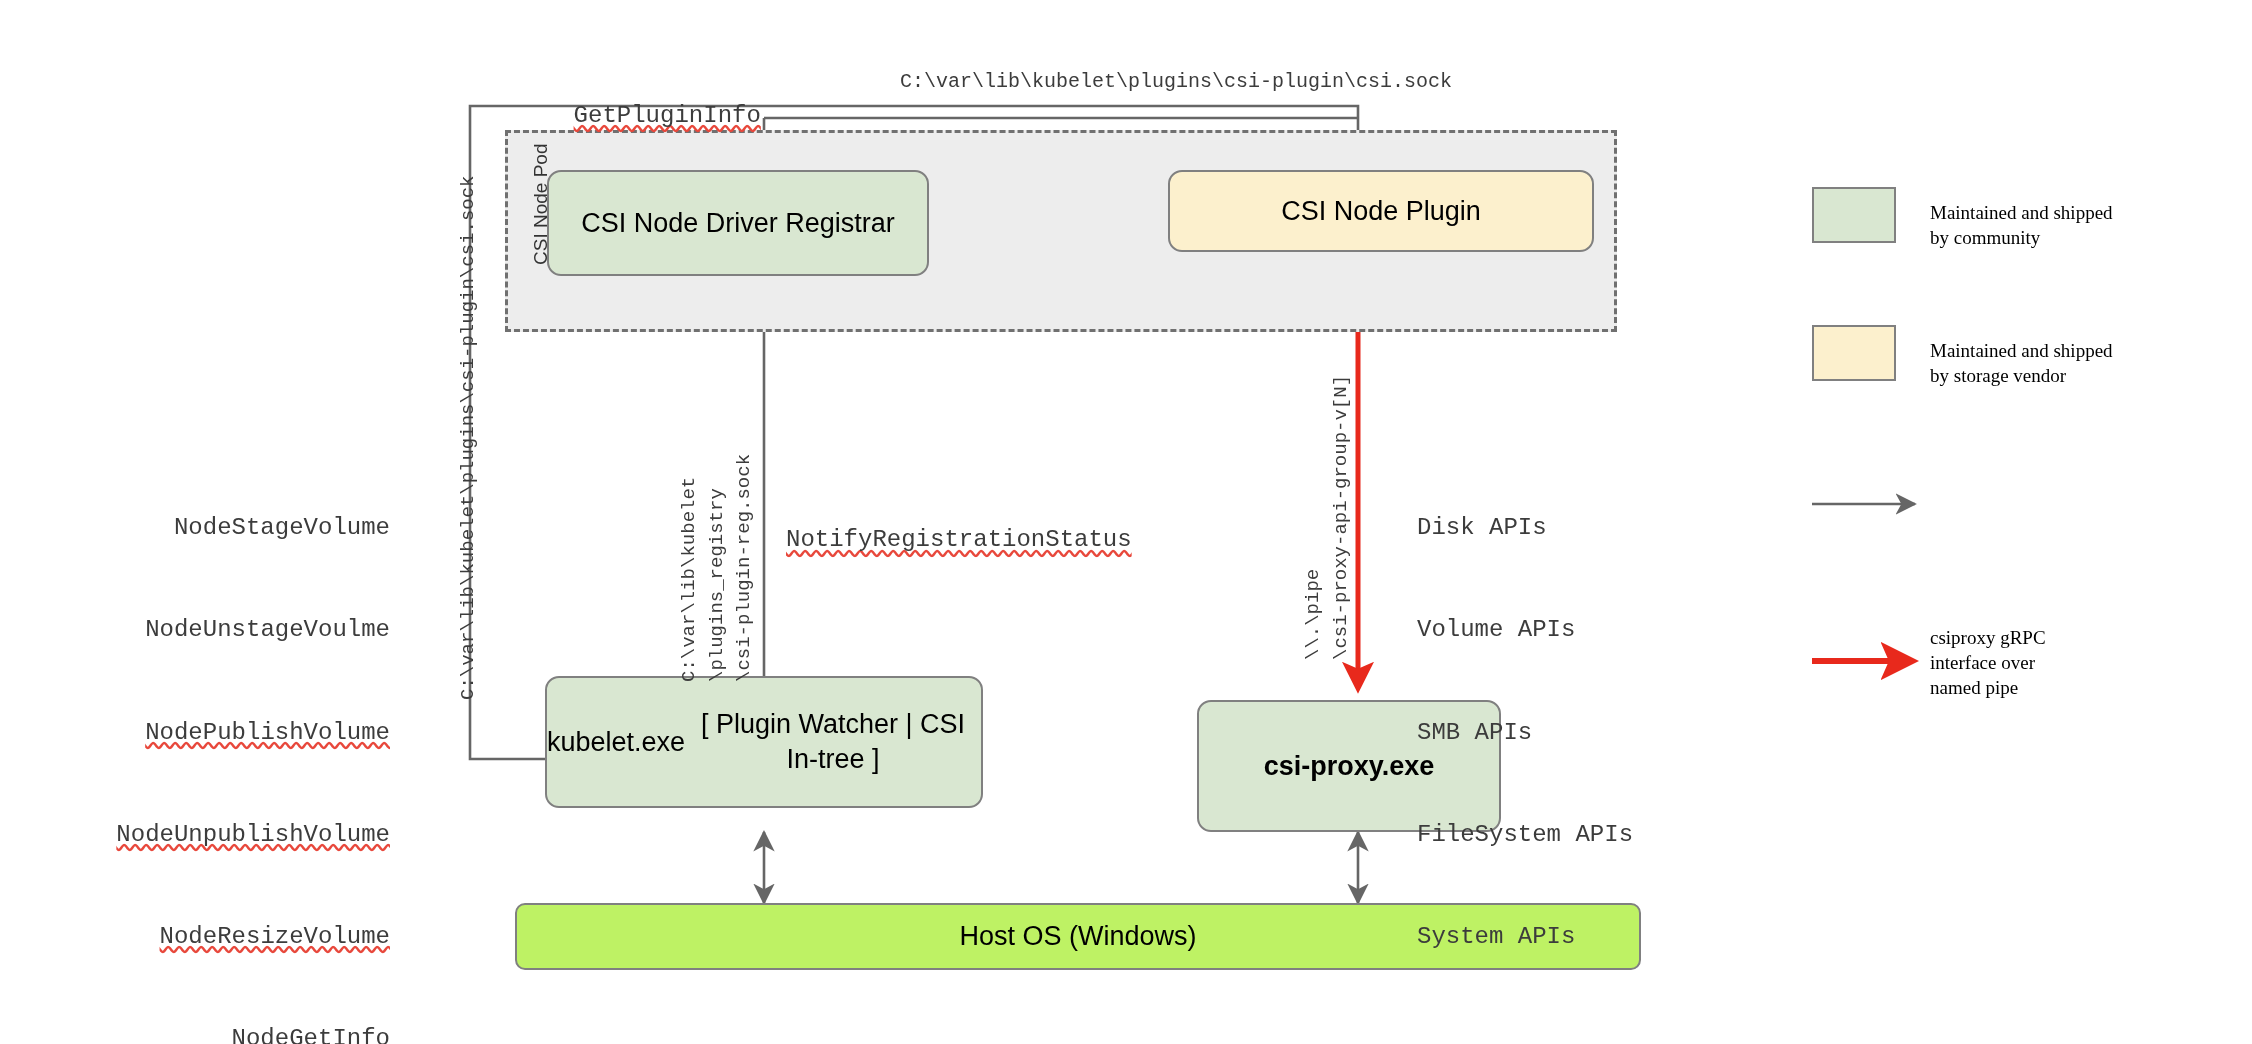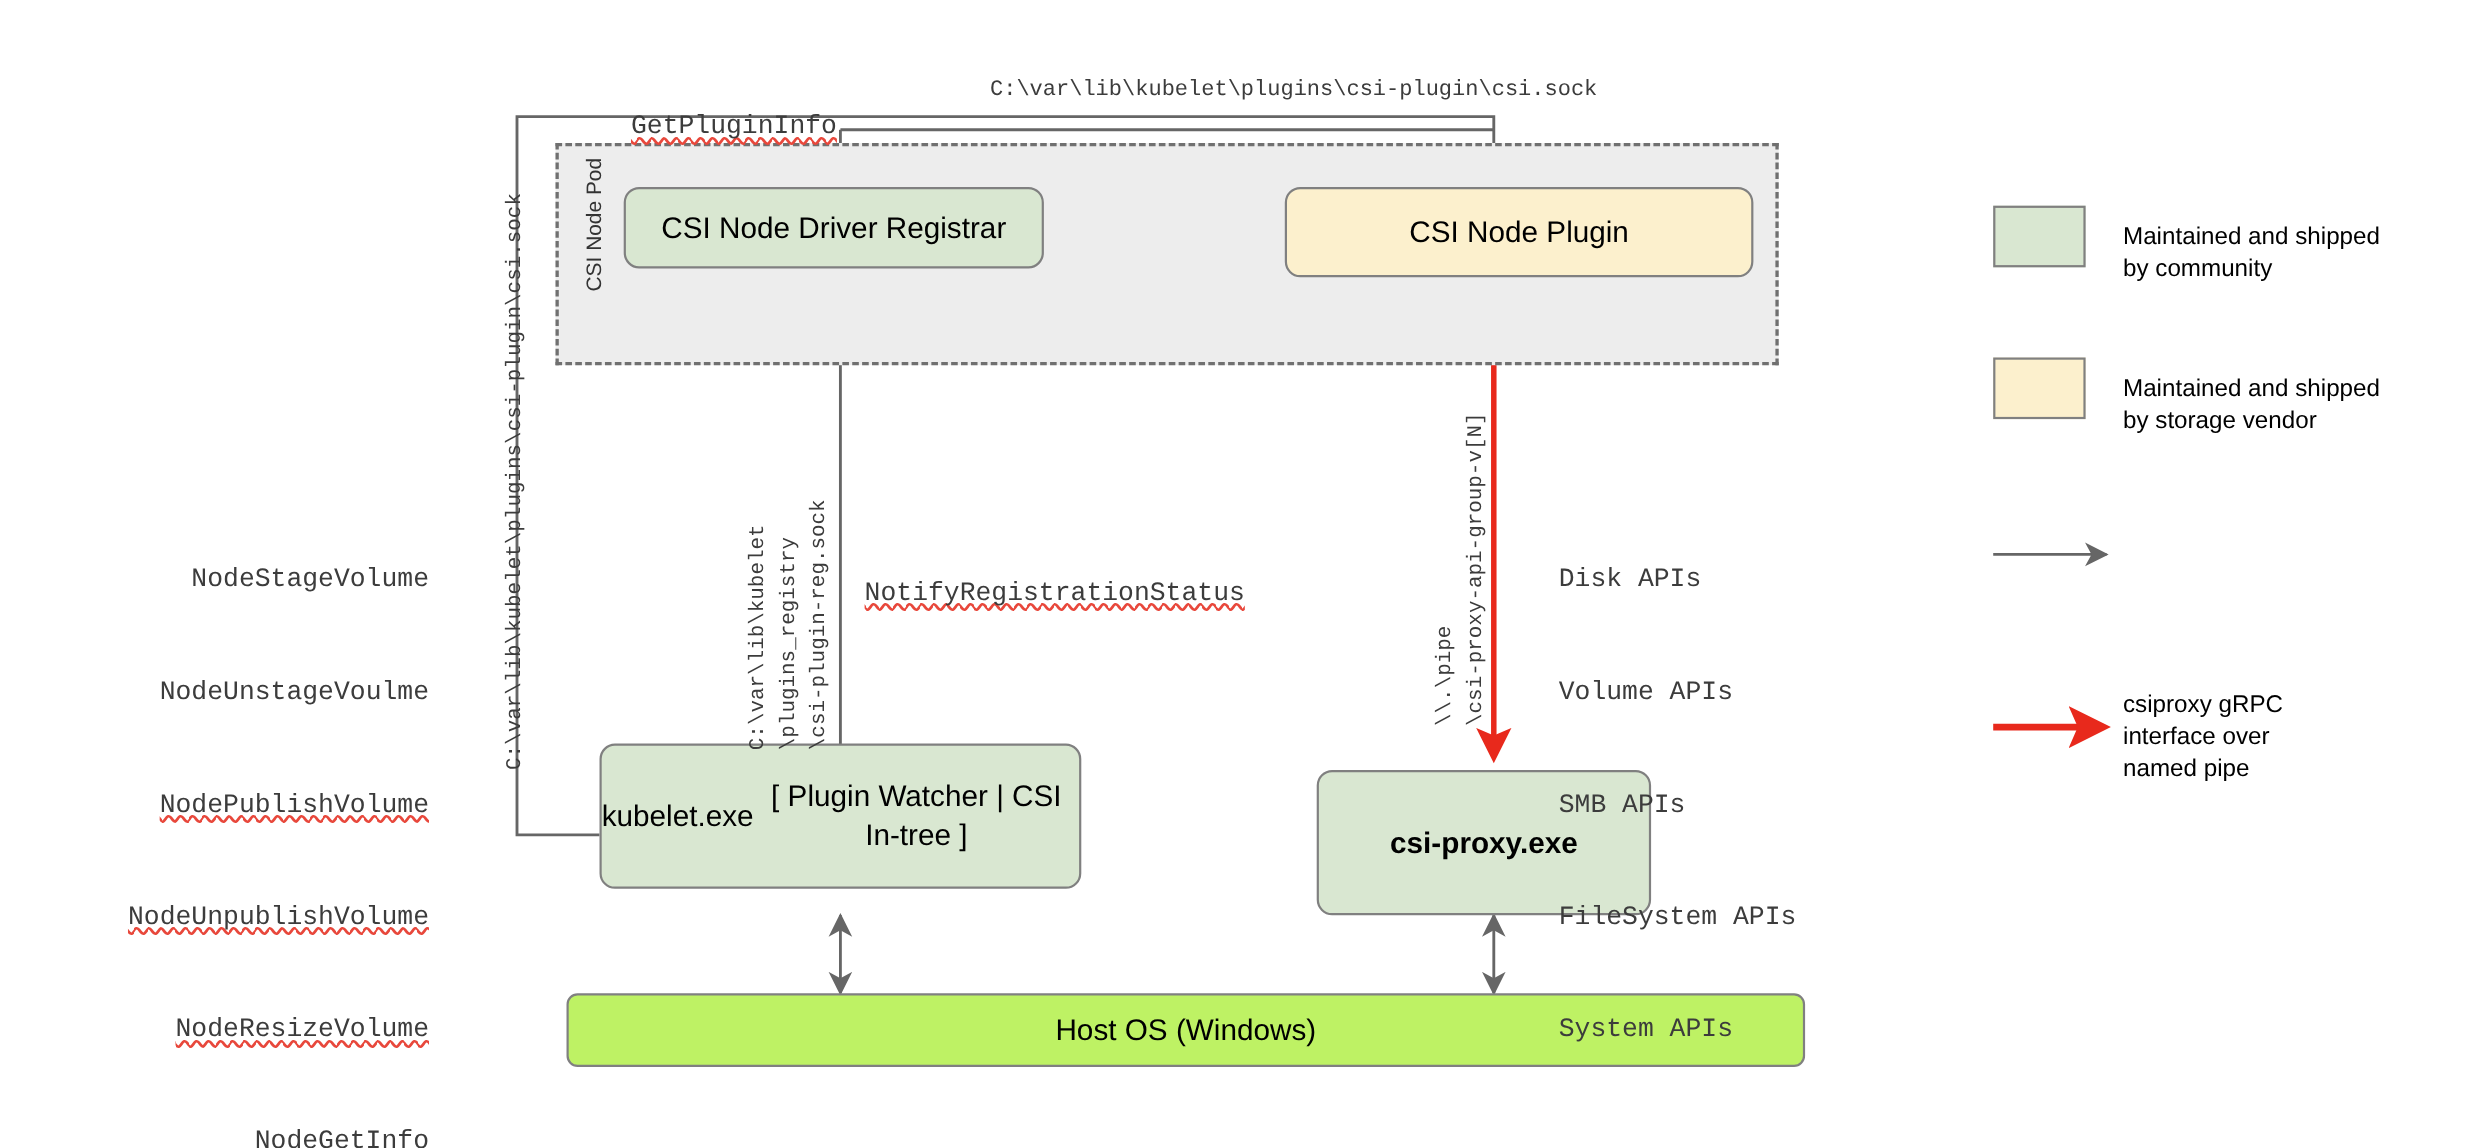--- a/index.html
+++ b/index.html
@@ -97,22 +97,22 @@
   .legend-swatch {
     position: absolute;
     box-sizing: border-box;
     width: 84px;
     height: 56px;
     border: 2px solid #808080;
     z-index: 5;
   }
   .legend-text {
     position: absolute;
-    font-family: Liberation Sans, sans-serif;
-    font-size: 22px;
+    font-family: Liberation Serif, serif;
+    font-size: 19px;
     line-height: 1.32;
     color: #000000;
     white-space: pre-line;
     z-index: 6;
   }
 </style>
 </head>
 <body>
 
 <div id="canvas">
@@ -141,21 +141,21 @@
     <path d="M 1358 832 L 1358 903" fill="none" stroke="#666666" stroke-width="2.6" marker-start="url(#arrow-gray)" marker-end="url(#arrow-gray)"></path>
 
     <path d="M 1812 504 L 1915 504" fill="none" stroke="#666666" stroke-width="2.6" marker-end="url(#arrow-gray)"></path>
 
     <path d="M 1812 661 L 1912 661" fill="none" stroke="#e8291c" stroke-width="6" marker-end="url(#arrow-red)"></path>
   </svg>
 
   <div class="pod-container" style="left:505px; top:130px; width:1112px; height:202px;"></div>
   <div class="pod-label" style="left:530px; top:265px;">CSI Node Pod</div>
 
-  <div class="node-box box-green" style="left:567px; top:170px; width:382px; height:74px;">
+  <div class="node-box box-green" style="left:547px; top:170px; width:382px; height:106px;">
     <span>CSI Node Driver Registrar</span>
   </div>
 
   <div class="node-box box-yellow" style="left:1168px; top:170px; width:426px; height:82px;">
     <span>CSI Node Plugin</span>
   </div>
 
   <div class="node-box box-green" style="left:545px; top:676px; width:438px; height:132px; flex-direction:row;">
     <span>kubelet.exe</span>
     <span>[ Plugin Watcher | CSI In-tree ]</span>

